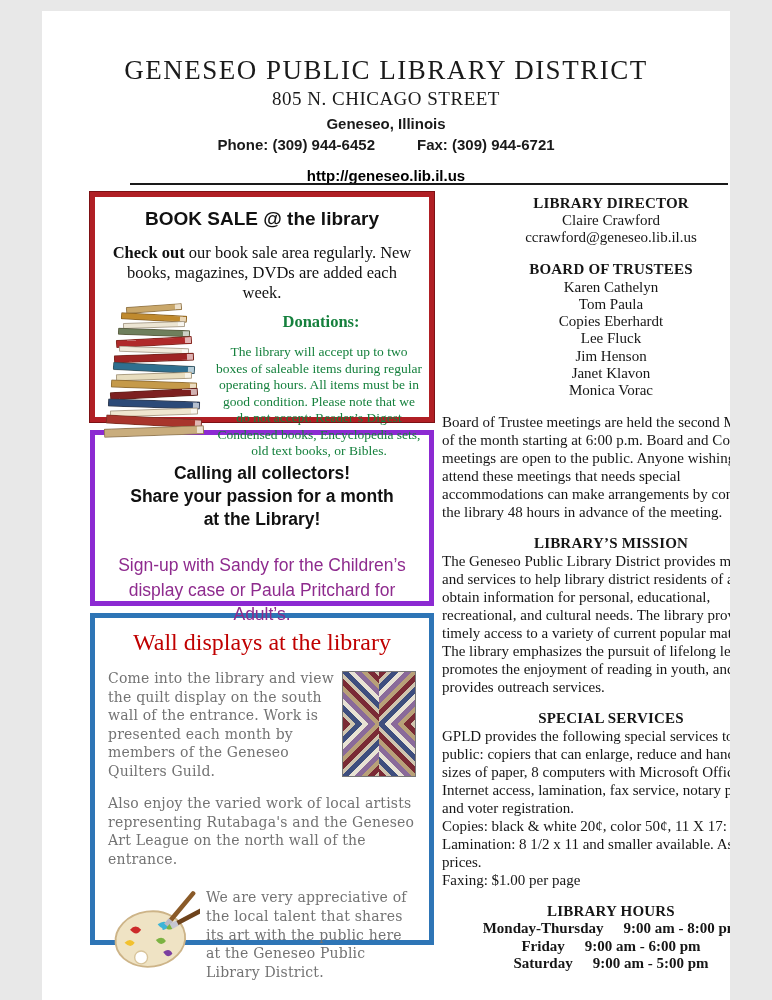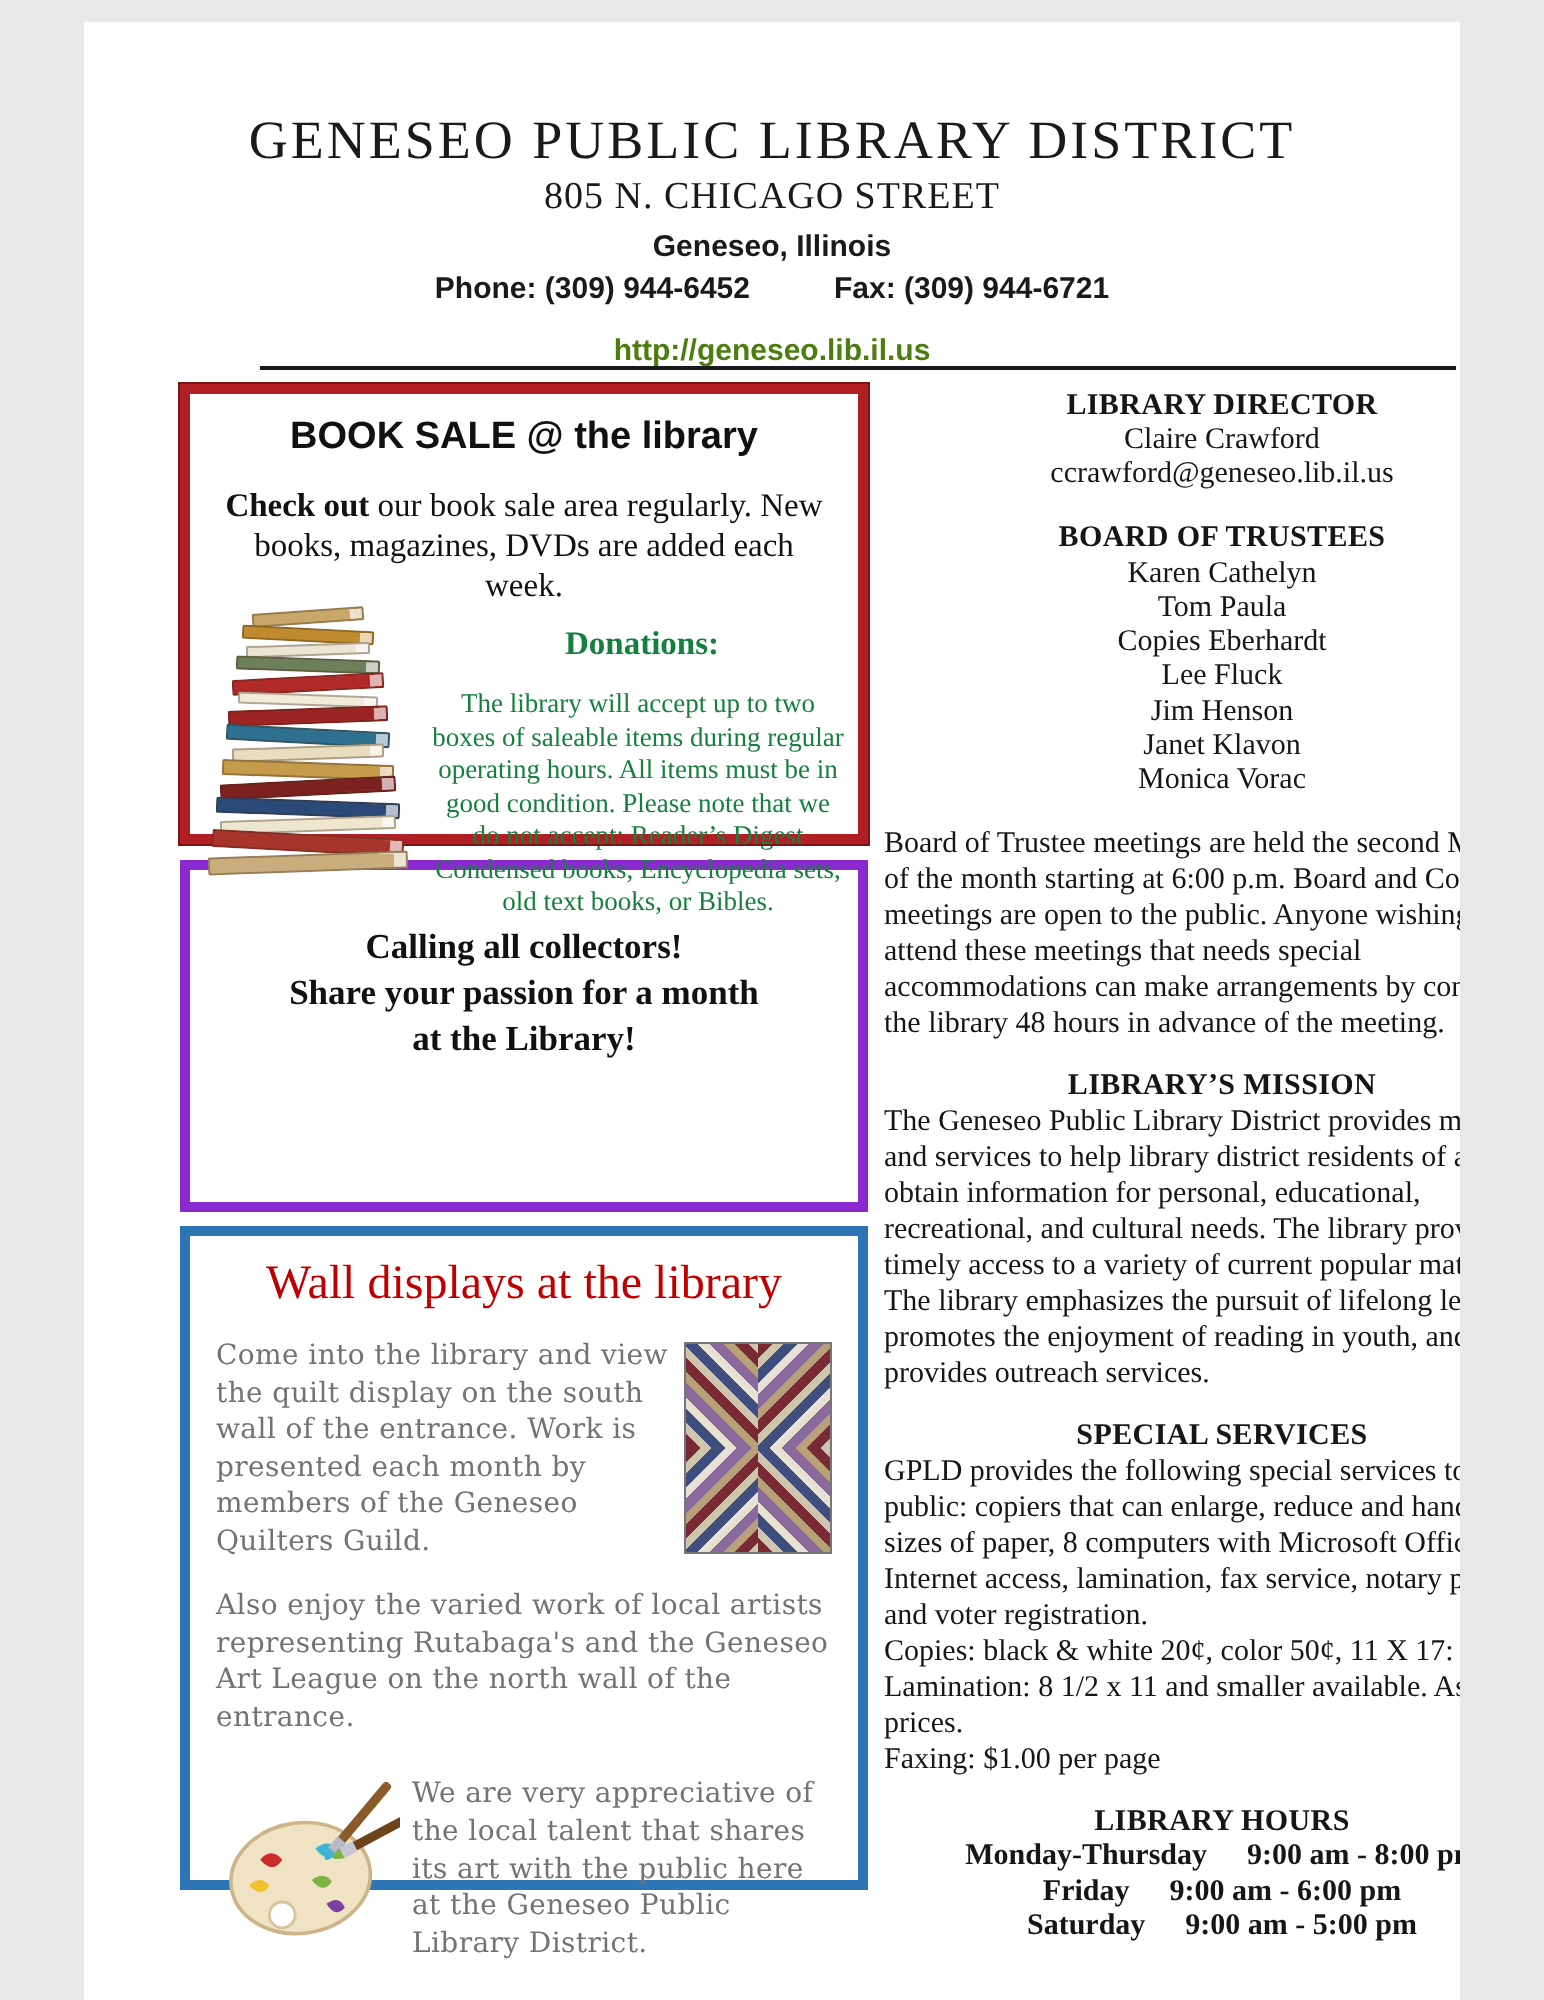--- a/index.html
+++ b/index.html
@@ -6,21 +6,21 @@
   body { background:#e8e8e8; font-family:"Liberation Serif", serif; }
   .page { position:relative; width:688px; height:1000px; background:#ffffff; margin:11px auto; overflow:hidden; }
 
   
   .header { position:absolute; top:44px; left:0; width:100%; text-align:center; color:#1a1a1a; }
   .hdr-title { font-family:"Liberation Serif", serif; font-size:27px; font-weight:400; letter-spacing:1.5px; }
   .hdr-street { font-family:"Liberation Serif", serif; font-size:19px; letter-spacing:0.5px; margin-top:2px; }
   .hdr-city { font-family:"Liberation Sans", sans-serif; font-weight:bold; font-size:15px; margin-top:5px; }
   .hdr-phone { font-family:"Liberation Sans", sans-serif; font-weight:bold; font-size:15px; margin-top:4px; }
   .hdr-phone .gap { display:inline-block; width:42px; }
-  .hdr-web { font-family:"Liberation Sans", sans-serif; font-weight:bold; font-size:15px; margin-top:14px; color:#4d7c0f; }
+  .hdr-web { font-family:"Liberation Sans", sans-serif; font-weight:bold; font-size:15px; margin-top:14px; color:#000000; }
   .rule { position:absolute; top:172px; left:88px; width:598px; border-top:2px solid #1a1a1a; }
 
   
   .left-col { position:absolute; left:48px; top:181px; width:344px; }
   .box { background:#fff; }
   .box-red { border:5px solid #b01f24; outline:1px solid #7d1114; height:230px; }
   .box-purple { border:5px solid #8c2ad2; height:176px; margin-top:8px; }
   .box-blue { border:5px solid #2e75b6; height:332px; margin-top:7px; }
 
   .book-title { font-family:"Liberation Sans", sans-serif; font-weight:bold; font-size:19px; text-align:center; margin-top:11px; color:#111; }
@@ -40,21 +40,21 @@
   .book:nth-child(10){width:86px;height:9px;background:#c59a4a;transform:rotate(2deg);}
   .book:nth-child(11){width:88px;height:9px;background:#7d2020;transform:rotate(-3deg);}
   .book:nth-child(12){width:92px;height:9px;background:#2c4a78;transform:rotate(2deg);}
   .book:nth-child(13){width:88px;height:8px;background:#efe6cf;transform:rotate(-2deg);}
   .book:nth-child(14){width:96px;height:10px;background:#a8352c;transform:rotate(3deg);}
   .book:nth-child(15){width:100px;height:10px;background:#c9ad7d;transform:rotate(-2deg);}
   .donations-area { flex:1; text-align:center; color:#15803d; }
   .donations-heading { font-weight:bold; font-size:16.5px; margin-top:8px; }
   .donations-text { font-size:13.5px; line-height:1.22; margin:12px 6px 0 2px; }
 
-  .collect-head { font-family:Liberation Serif, serif; font-weight:bold; font-size:17.5px; text-align:center; line-height:1.3; margin-top:27px; color:#111; }
+  .collect-head { font-family:Liberation Sans, sans-serif; font-weight:bold; font-size:17.5px; text-align:center; line-height:1.3; margin-top:27px; color:#111; }
   .signup { font-family:"Liberation Sans", sans-serif; font-size:17.5px; text-align:center; line-height:1.4; margin:23px 8px 0; color:#8e2b8e; }
 
   .wall-title { font-family:"Liberation Serif", serif; font-size:24px; text-align:center; color:#c00000; margin-top:11px; }
   .wall-body { font-family:"DejaVu Serif", serif; font-size:14px; letter-spacing:0.2px; line-height:1.33; color:#737373; margin:13px 13px 0; }
   .wall-p1 { overflow:hidden; }
   .quilt { float:right; width:74px; height:106px; margin:2px 0 4px 8px; position:relative; overflow:hidden; border:1px solid #777; background:#cfc4ae; }
   .quilt .q { position:absolute; width:50%; height:50%; }
   .quilt .q.a { background:repeating-linear-gradient(45deg,#7a2a35 0 5px,#cfc4ae 5px 9px,#3e4e7e 9px 14px,#e8e2d4 14px 18px,#8a6a9a 18px 23px,#b8a078 23px 27px); }
   .quilt .q.b { background:repeating-linear-gradient(135deg,#7a2a35 0 5px,#cfc4ae 5px 9px,#3e4e7e 9px 14px,#e8e2d4 14px 18px,#8a6a9a 18px 23px,#b8a078 23px 27px); }
   .q.tl{top:0;left:0;} .q.tr{top:0;right:0;} .q.bl{bottom:0;left:0;} .q.br{bottom:0;right:0;}
@@ -120,20 +120,21 @@
         </div>
       </div>
     </div>
 
     <div class="box box-purple">
       <div class="collect-head">
         <div>Calling all collectors!</div>
         <div>Share your passion for a month</div>
         <div>at the Library!</div>
       </div>
+      <div class="signup">Sign-up with Sandy for the Children’s display case or Paula Pritchard for Adult’s.</div>
     </div>
 
     <div class="box box-blue">
       <div class="wall-title">Wall displays at the library</div>
       <div class="wall-body">
         <div class="wall-p1">
           <div class="quilt">
             <div class="q a tl"></div>
               <div class="q b tr"></div>
               <div class="q b bl"></div>

